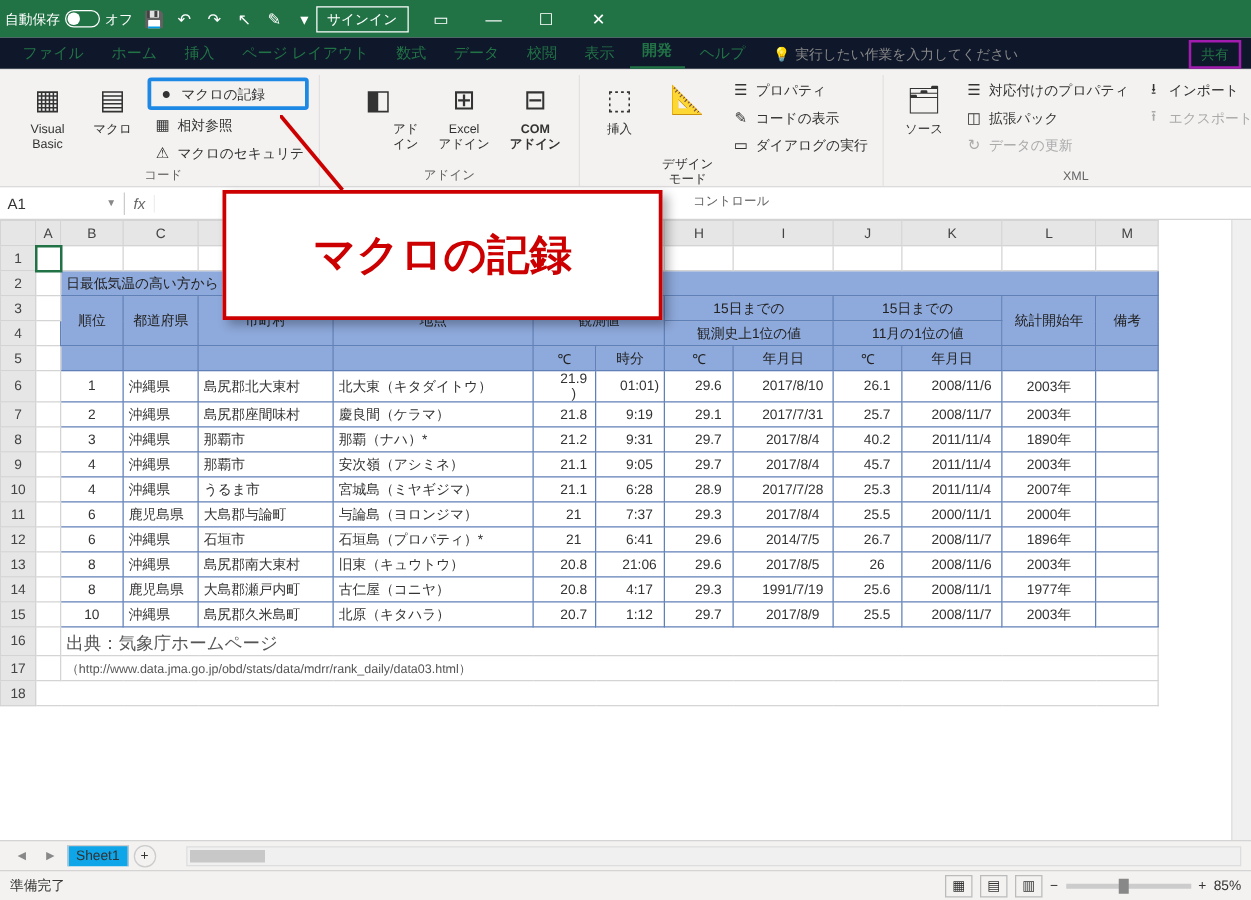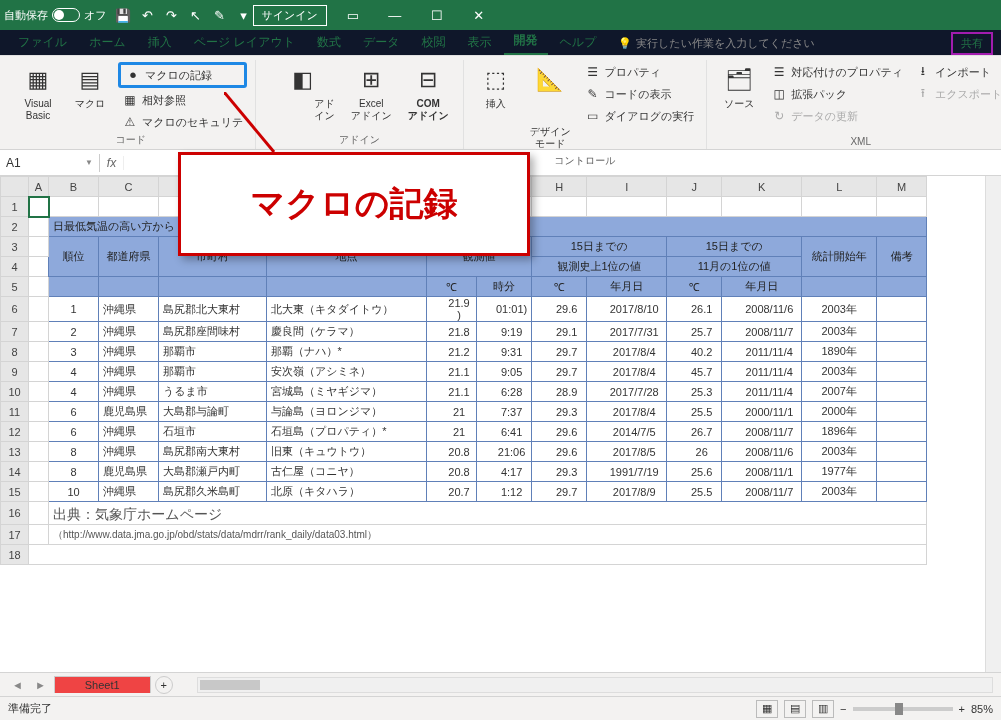--- a/index.html
+++ b/index.html
@@ -62,21 +62,21 @@
 .hdrcell { background:#8ea9db; color:#222; text-align:center; border:1px solid #6080b8 !important; font-size:11px; padding:0 2px;}
 .titlecell { background:#8ea9db; color:#222; padding:0 4px; border:1px solid #6080b8 !important; font-size:11px;}
 .bodycell { border:1px solid #6080b8 !important; padding:0 4px; background:#fff; }
 .ralign{text-align:center;padding-left:19px;} .calign{text-align:center;}
 
 .sel { outline:2px solid #217346; outline-offset:-1px; }
 
 
 .sheettabs { height:24px; background:#f3f2f1; border-top:1px solid #d4d4d4; display:flex; align-items:center; padding:0 8px; gap:4px; font-size:11px;}
 .sheettabs .nav{color:#888; padding:0 4px;}
-.sheettabs .stab { background:#ef4444; border:1px solid #ccc; border-bottom:none; padding:2px 30px; }
+.sheettabs .stab { background:#0ea5e9; border:1px solid #ccc; border-bottom:none; padding:2px 6px; }
 .sheettabs .add { width:18px; height:18px; border:1px solid #ccc; border-radius:50%; display:flex; align-items:center; justify-content:center;}
 
 
 .statusbar { height:24px; background:#f3f2f1; border-top:1px solid #d4d4d4; display:flex; align-items:center; justify-content:space-between; padding:0 8px; font-size:11px;}
 .statusbar .views{display:flex; align-items:center; gap:6px;}
 .statusbar .views .v{width:22px;height:18px;border:1px solid #bbb;display:flex;align-items:center;justify-content:center;font-size:11px;}
 .statusbar .zoom{display:flex;align-items:center;gap:6px;}
 .statusbar .slider{width:100px;height:4px;background:#ccc;position:relative;}
 .statusbar .slider::after{content:"";width:8px;height:12px;background:#888;position:absolute;left:42%;top:-4px;}
 

